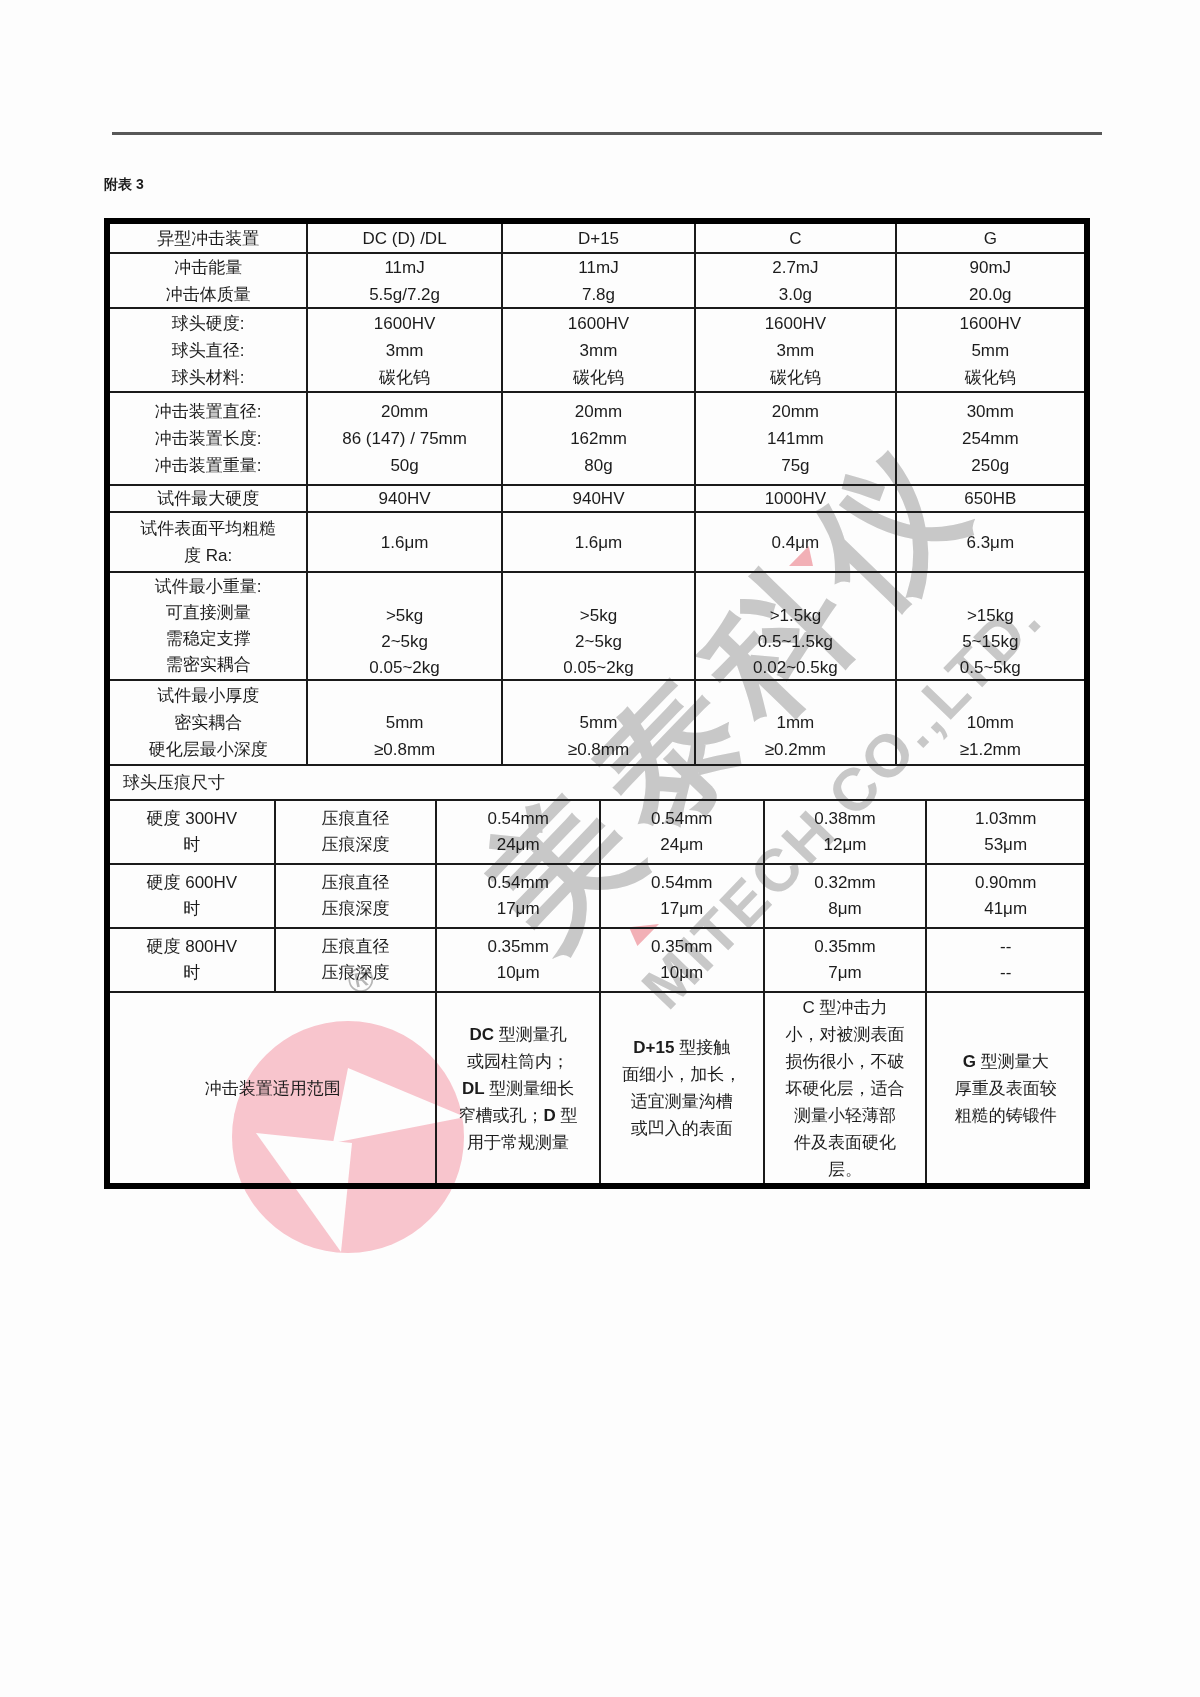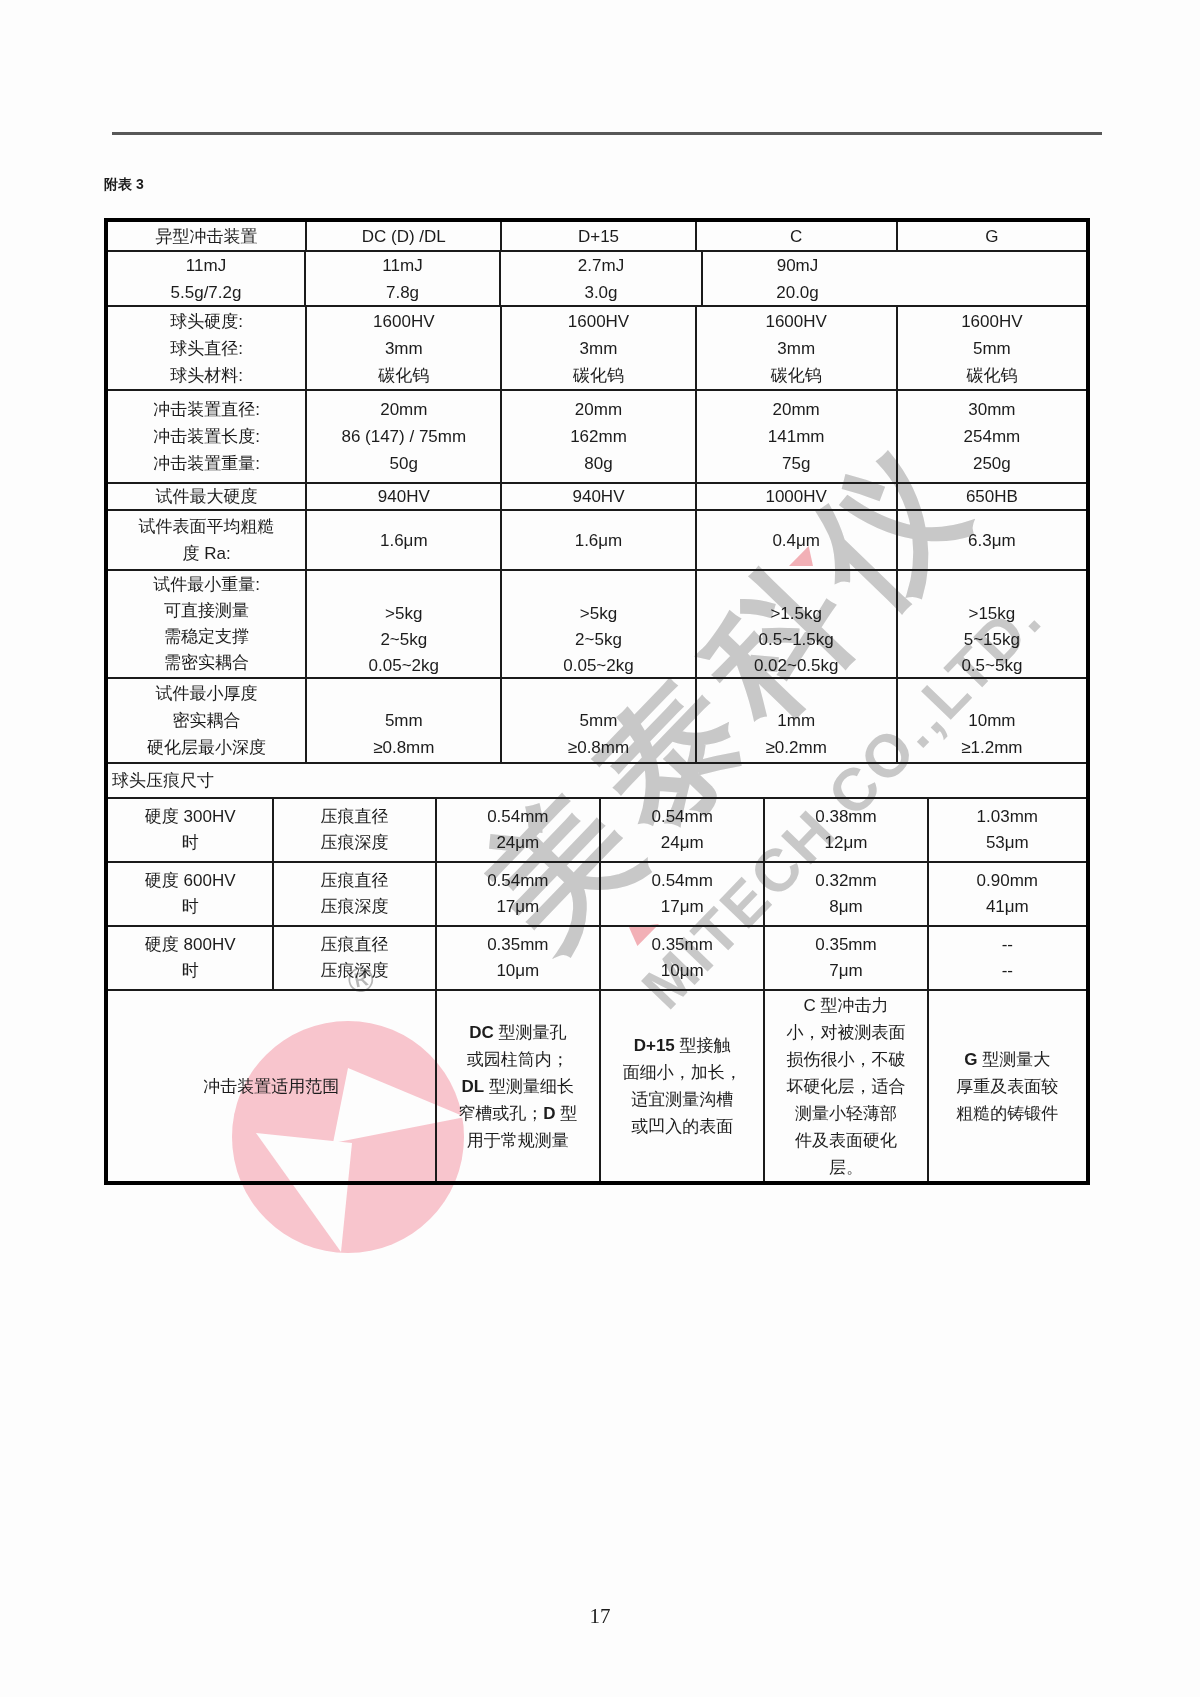--- a/index.html
+++ b/index.html
@@ -29,21 +29,21 @@
   
   .top-rule{position:absolute;left:112px;top:132px;width:990px;height:3px;background:#585858;z-index:2;}
   .doc-title{position:absolute;left:104px;top:176px;font-size:14px;font-weight:bold;z-index:2;}
   .page-number{
     position:absolute;left:0;top:1604px;width:1200px;text-align:center;
     font-family:"Liberation Serif","DejaVu Serif",serif;font-size:21px;z-index:2;
   }
   
   .tbl{
     position:absolute;left:104px;top:218px;width:986px;z-index:2;
-    border:4px solid #000000;box-sizing:border-box;
+    border:6px solid #000000;box-sizing:border-box;
     font-size:17px;line-height:27px;
   }
   .r{display:flex;box-sizing:border-box;}
   .r + .r{border-top:2px solid #1b1b1b;}
   .c{
     box-sizing:border-box;border-left:2px solid #1b1b1b;
     display:flex;flex-direction:column;justify-content:center;align-items:center;
     text-align:center;white-space:pre-line;overflow:hidden;
   }
   .c:first-child{border-left:none;}
@@ -52,21 +52,21 @@
   
   .ba{width:165px}.bb{width:163px}.v1{width:165px}.v2{width:165px}.v3{width:164px}.v4{width:160px}
   .ab{width:328px}
   
   .h-head{height:28px}.h-r2{height:55px}.h-r3{height:84px}.h-r4{height:93px}
   .h-r5{height:27px;line-height:24px}.h-r6{height:60px}
   .h-r7{height:108px;line-height:26px}.h-r8{height:85px}
   .h-r9{height:35px}.h-ind{height:64px;line-height:26px}.h-use{height:192px}
   .skip1{justify-content:flex-start;padding-top:30px;}
   .skip1b{justify-content:flex-start;padding-top:28px;}
-  .full{width:866px;align-items:flex-start;padding-left:4px;text-align:left;line-height:31px;}
+  .full{width:866px;align-items:flex-start;padding-left:13px;text-align:left;line-height:31px;}
   .usage{line-height:27px;padding:12px 2px;}
   .bd{font-weight:bold;}
 </style>
 </head>
 <body>
 
 <div class="page">
 
   <div class="wm-layer">
     <div class="wm-rot">
@@ -90,20 +90,22 @@
 
     <div class="r h-head">
       <div class="c w0">异型冲击装置</div>
       <div class="c w1">DC (D) /DL</div>
       <div class="c w2">D+15</div>
       <div class="c w3">C</div>
       <div class="c w4">G</div>
     </div>
 
     <div class="r h-r2">
+      <div class="c w0">冲击能量
+冲击体质量</div>
       <div class="c w1">11mJ
 5.5g/7.2g</div>
       <div class="c w2">11mJ
 7.8g</div>
       <div class="c w3">2.7mJ
 3.0g</div>
       <div class="c w4">90mJ
 20.0g</div>
     </div>
 
@@ -260,15 +262,14 @@
 测量小轻薄部
 件及表面硬化
 层。</span></div></div>
       <div class="c v4 usage"><div><span class="bd">G</span><span> 型测量大
 厚重及表面较
 粗糙的铸锻件</span></div></div>
     </div>
 
   </div>
 
-  <div class="page-number">17</div>
 
 </div>
 
 </body></html>

